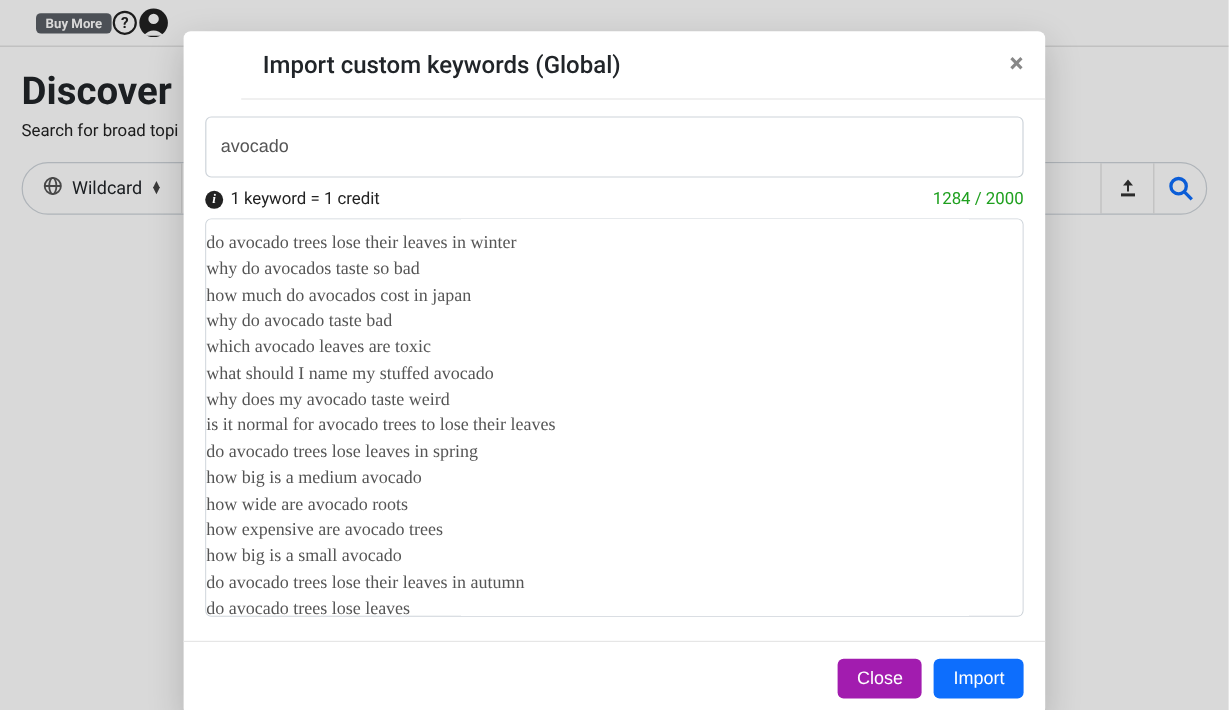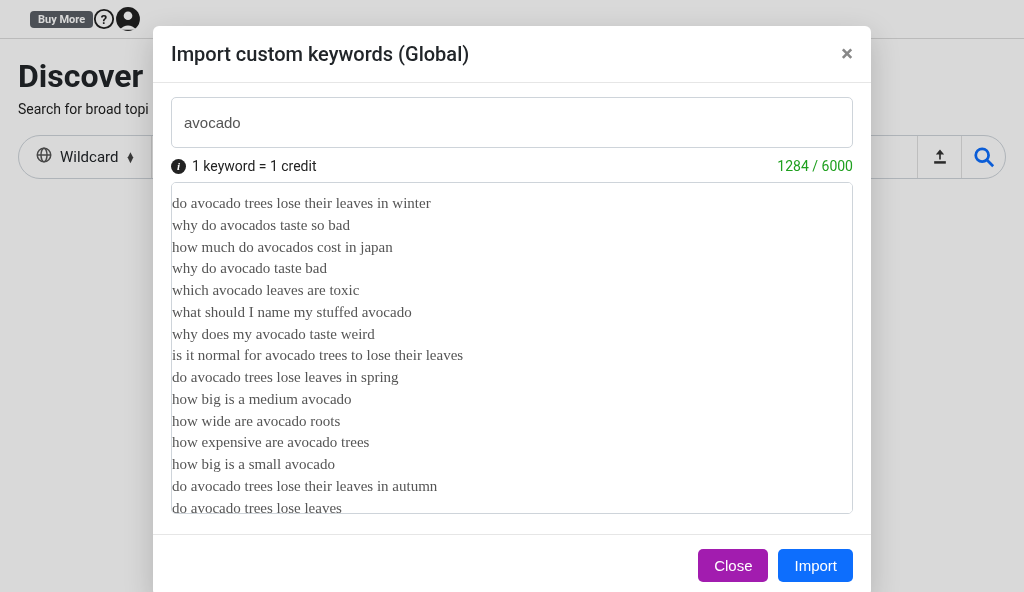--- a/index.html
+++ b/index.html
@@ -136,20 +136,21 @@
     box-shadow: 0 10px 30px rgba(0,0,0,0.18);
     display: flex;
     flex-direction: column;
   }
   .modal-header {
     display: flex;
     align-items: center;
     justify-content: space-between;
     padding: 16px 18px 16px 18px;
     border-bottom: 1px solid #e6e6e6;
+    margin-left: 48px;
   }
   .modal-title {
     font-size: 20px;
     font-weight: 500;
     color: #212529;
   }
   .modal-close {
     color: #888;
     font-size: 22px;
     font-weight: 700;
@@ -299,21 +300,21 @@
     <div class="modal-close">×</div>
   </div>
   <div class="modal-body">
     <input class="modal-input" type="text" value="avocado" style="">
     <div class="credit-row">
       <div class="credit-left">
         <span class="info-circle">i</span>
         <span>1 keyword = 1 credit</span>
       </div>
       <div class="credit-count">
-        <span>1284</span><span> / </span><span>6000</span>
+        <span>1284</span><span> / </span><span>2000</span>
       </div>
     </div>
     <textarea class="keywords-area" id="keywords-area" style="">do avocado trees lose their leaves in winter
 why do avocados taste so bad
 how much do avocados cost in japan
 why do avocado taste bad
 which avocado leaves are toxic
 what should I name my stuffed avocado
 why does my avocado taste weird
 is it normal for avocado trees to lose their leaves

